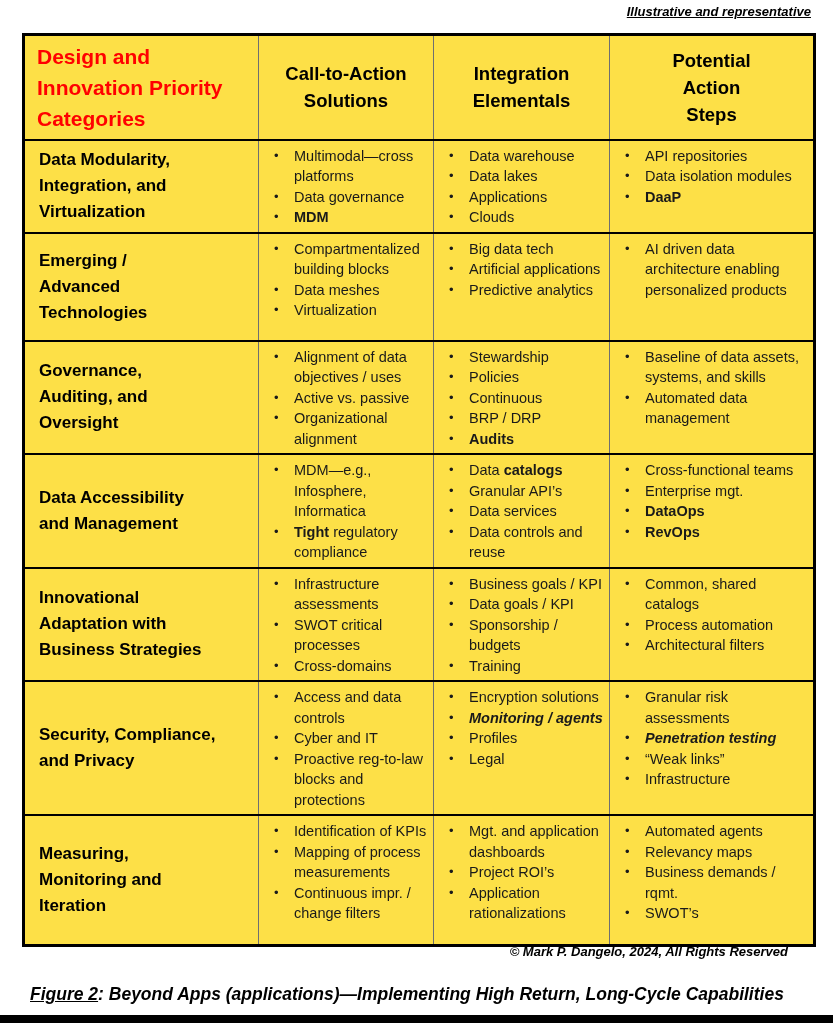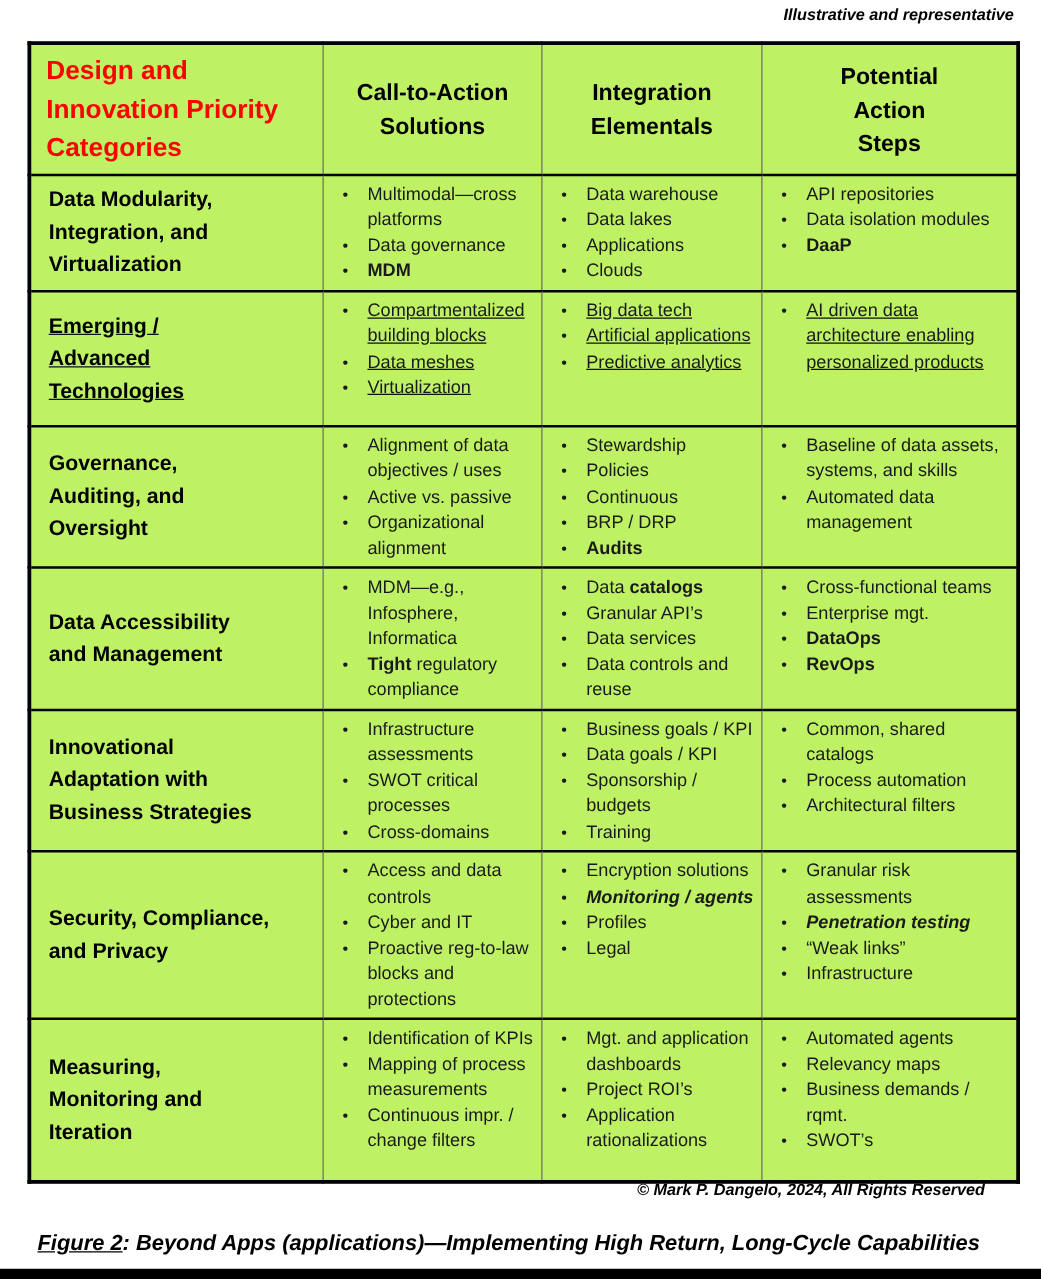--- a/index.html
+++ b/index.html
@@ -11,32 +11,33 @@
     color: #111111;
     overflow: hidden;
   }
   .annotation {
     position: absolute;
     top: 4px;
     right: 22px;
     font-size: 13px;
     font-weight: bold;
     font-style: italic;
+    text-decoration: underline;
     color: #000;
     text-align: center;
   }
   table.matrix {
     position: absolute;
     left: 22px;
     top: 33px;
     width: 791px;
     table-layout: fixed;
     border-collapse: collapse;
     border: 3px solid #000;
-    background: #bef264;
+    background: #fde047;
   }
   col.c1 { width: 235px; }
   col.c2 { width: 175px; }
   col.c3 { width: 176px; }
   col.c4 { width: 205px; }
   th, td {
     border-left: 1px solid #6e6f71;
     border-right: 1px solid #6e6f71;
     border-top: 2px solid #000;
     border-bottom: 2px solid #000;
@@ -84,21 +85,21 @@
     content: "\2022";
     position: absolute;
     left: 15px;
     top: 0;
     font-size: 13px;
   }
   .b  { font-weight: bold; }
   .bi { font-weight: bold; font-style: italic; }
   
   tbody tr:nth-child(1) { height: 73px; }
-  tbody tr:nth-child(2) { height: 108px; text-decoration: underline; }
+  tbody tr:nth-child(2) { height: 108px; }
   tbody tr:nth-child(3) { height: 110px; }
   tbody tr:nth-child(4) { height: 113px; }
   tbody tr:nth-child(5) { height: 105px; }
   tbody tr:nth-child(6) { height: 128px; }
   tbody tr:nth-child(7) { height: 130px; }
   .copyright {
     position: absolute;
     top: 944px;
     right: 45px;
     font-size: 13px;

